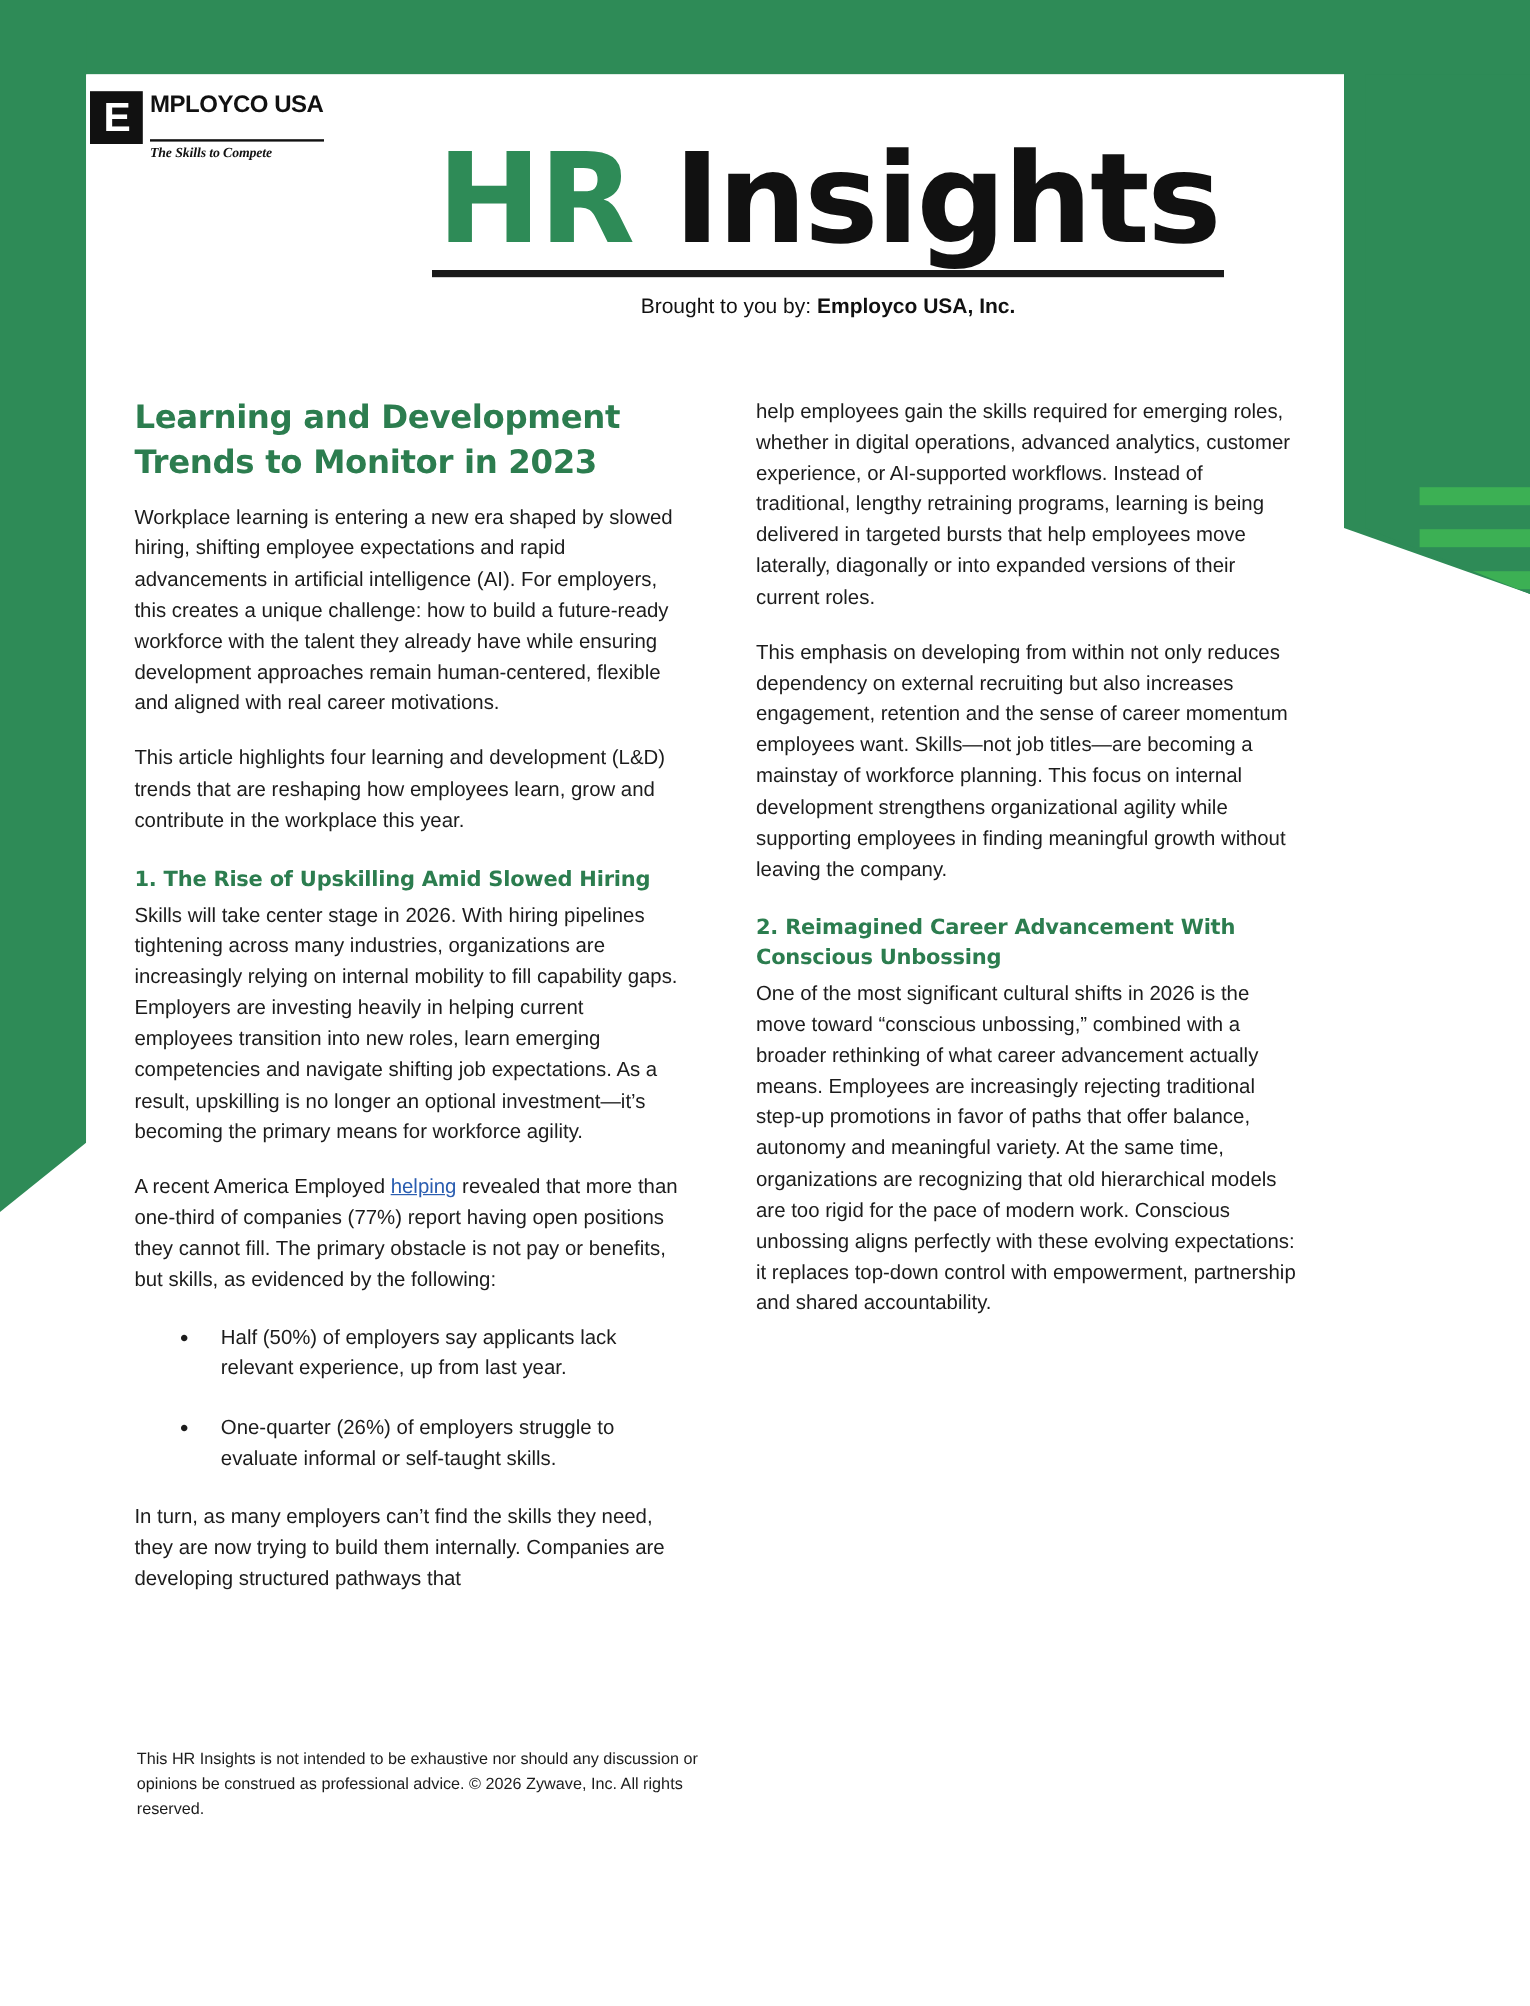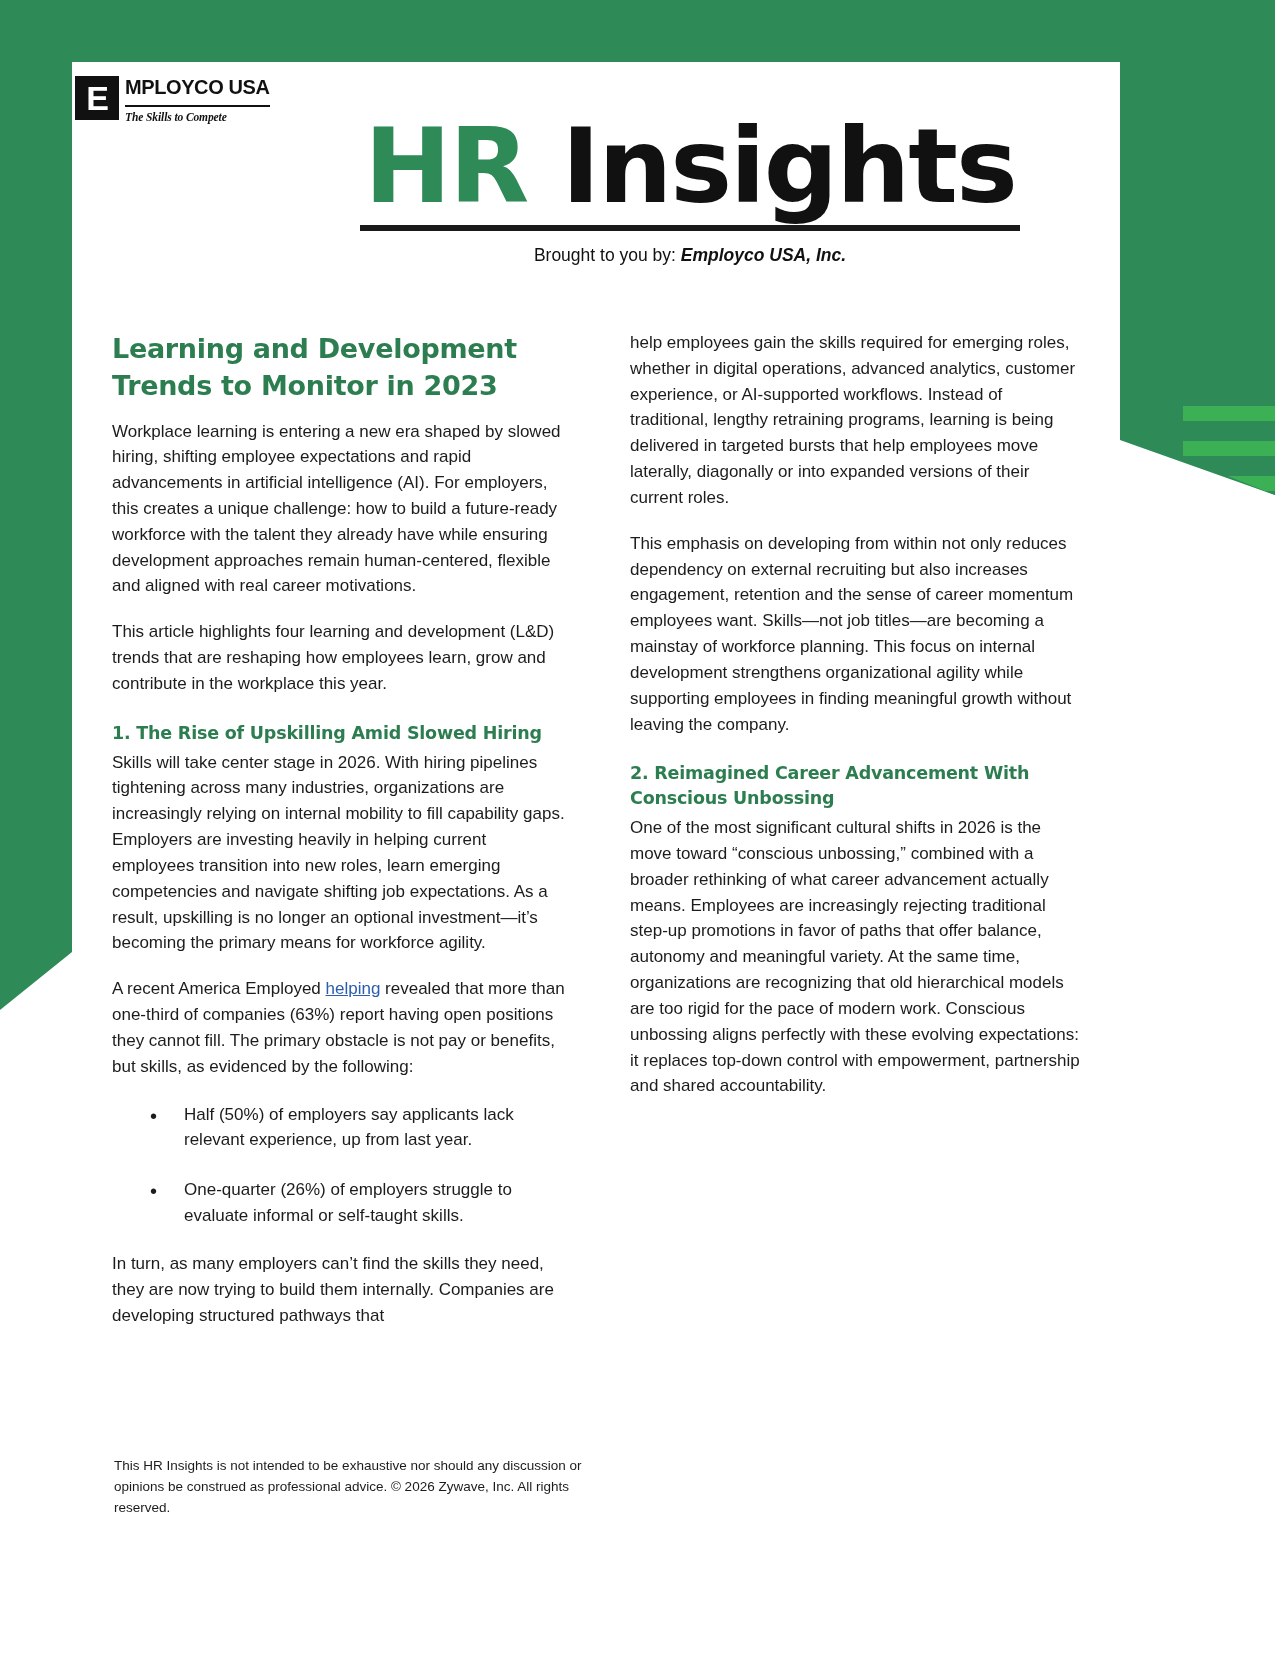--- a/index.html
+++ b/index.html
@@ -103,21 +103,21 @@
     padding-top: 1px;
   }
   .logo-name {
     font-family: "Liberation Sans", sans-serif;
     font-weight: bold;
     font-size: 20px;
     letter-spacing: -0.4px;
     color: #111111;
     line-height: 1;
     border-bottom: 2.5px solid #111111;
-    padding-bottom: 8px;
+    padding-bottom: 19px;
     display: inline-block;
   }
   .logo-tagline {
     font-family: "Liberation Serif", serif;
     font-style: italic;
     font-weight: bold;
     font-size: 11.5px;
     color: #111111;
     margin-top: 4px;
     letter-spacing: -0.1px;
@@ -143,21 +143,21 @@
   }
   .masthead-hr { color: #2e8b57; }
   .masthead-insights { color: #111111; }
 
   .masthead-sub {
     font-family: "Liberation Sans", sans-serif;
     font-size: 17.5px;
     color: #111111;
     margin-top: 14px;
   }
-  .masthead-sub b { font-weight: bold; font-style: italic; }
+  .masthead-sub b { font-weight: bold; }
 
   
   .columns {
     position: absolute;
     left: 112px;
     top: 330px;
     width: 972px;
     display: flex;
     gap: 64px;
   }
@@ -263,21 +263,21 @@
 
   <div class="columns">
 
     <div class="col">
       <h1 class="article-title">Learning and Development Trends to Monitor in 2023</h1>
       <p class="body">Workplace learning is entering a new era shaped by slowed hiring, shifting employee expectations and rapid advancements in artificial intelligence (AI). For employers, this creates a unique challenge: how to build a future-ready workforce with the talent they already have while ensuring development approaches remain human-centered, flexible and aligned with real career motivations.</p>
       <p class="body">This article highlights four learning and development (L&amp;D) trends that are reshaping how employees learn, grow and contribute in the workplace this year.</p>
 
       <h2 class="section-head">1. The Rise of Upskilling Amid Slowed Hiring</h2>
       <p class="body">Skills will take center stage in 2026. With hiring pipelines tightening across many industries, organizations are increasingly relying on internal mobility to fill capability gaps. Employers are investing heavily in helping current employees transition into new roles, learn emerging competencies and navigate shifting job expectations. As a result, upskilling is no longer an optional investment—it’s becoming the primary means for workforce agility.</p>
-      <p class="body"><span>A recent America Employed </span><a class="inline-link" href="#">helping</a><span> revealed that more than one-third of companies (63%) report having open positions they cannot fill. The primary obstacle is not pay or benefits, but skills, as evidenced by the following:</span></p>
+      <p class="body"><span>A recent America Employed </span><a class="inline-link" href="#">helping</a><span> revealed that more than one-third of companies (77%) report having open positions they cannot fill. The primary obstacle is not pay or benefits, but skills, as evidenced by the following:</span></p>
 
       <ul class="bullets">
         <li>Half (50%) of employers say applicants lack relevant experience, up from last year.</li>
         <li>One-quarter (26%) of employers struggle to evaluate informal or self-taught skills.</li>
       </ul>
 
       <p class="body">In turn, as many employers can’t find the skills they need, they are now trying to build them internally. Companies are developing structured pathways that</p>
     </div>
 
     <div class="col">

